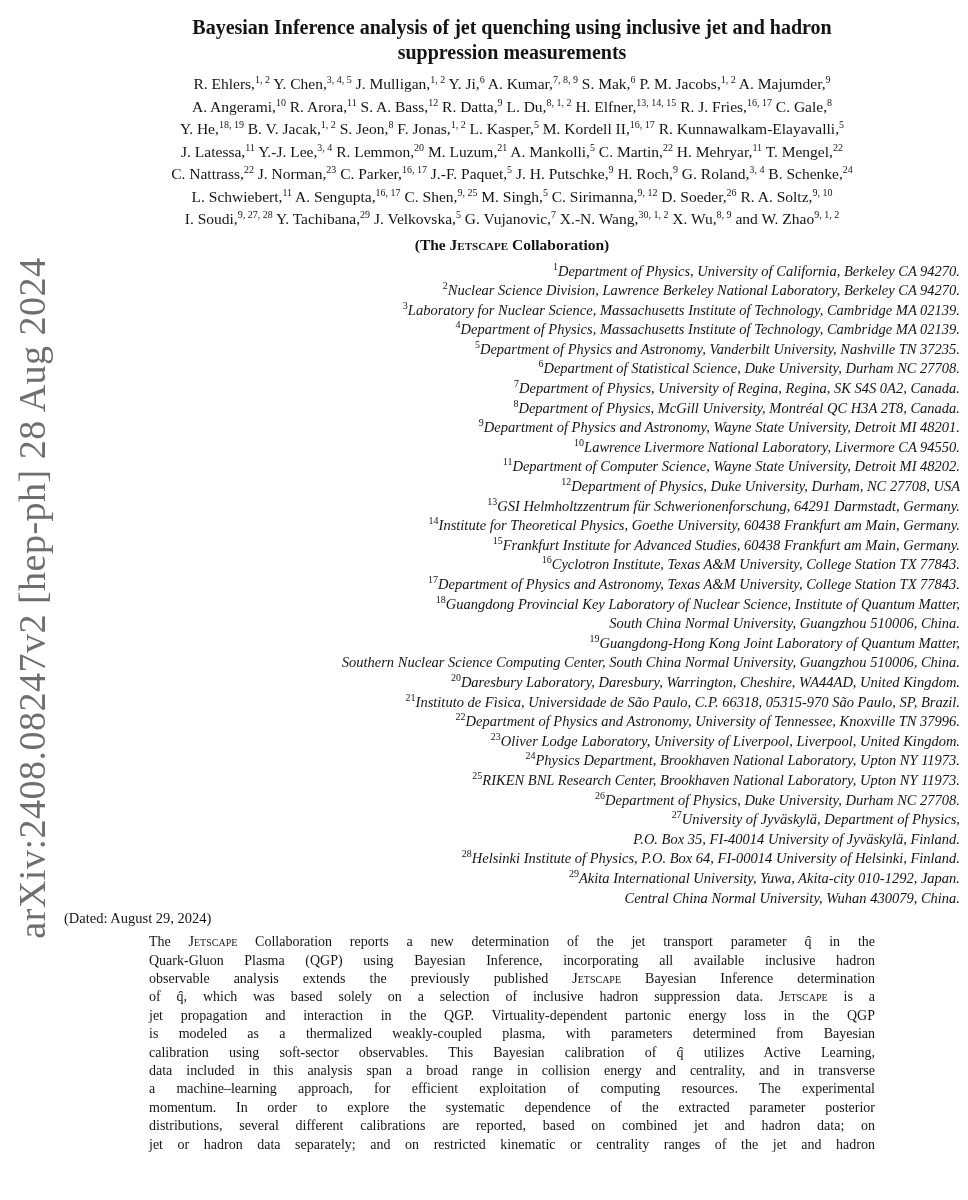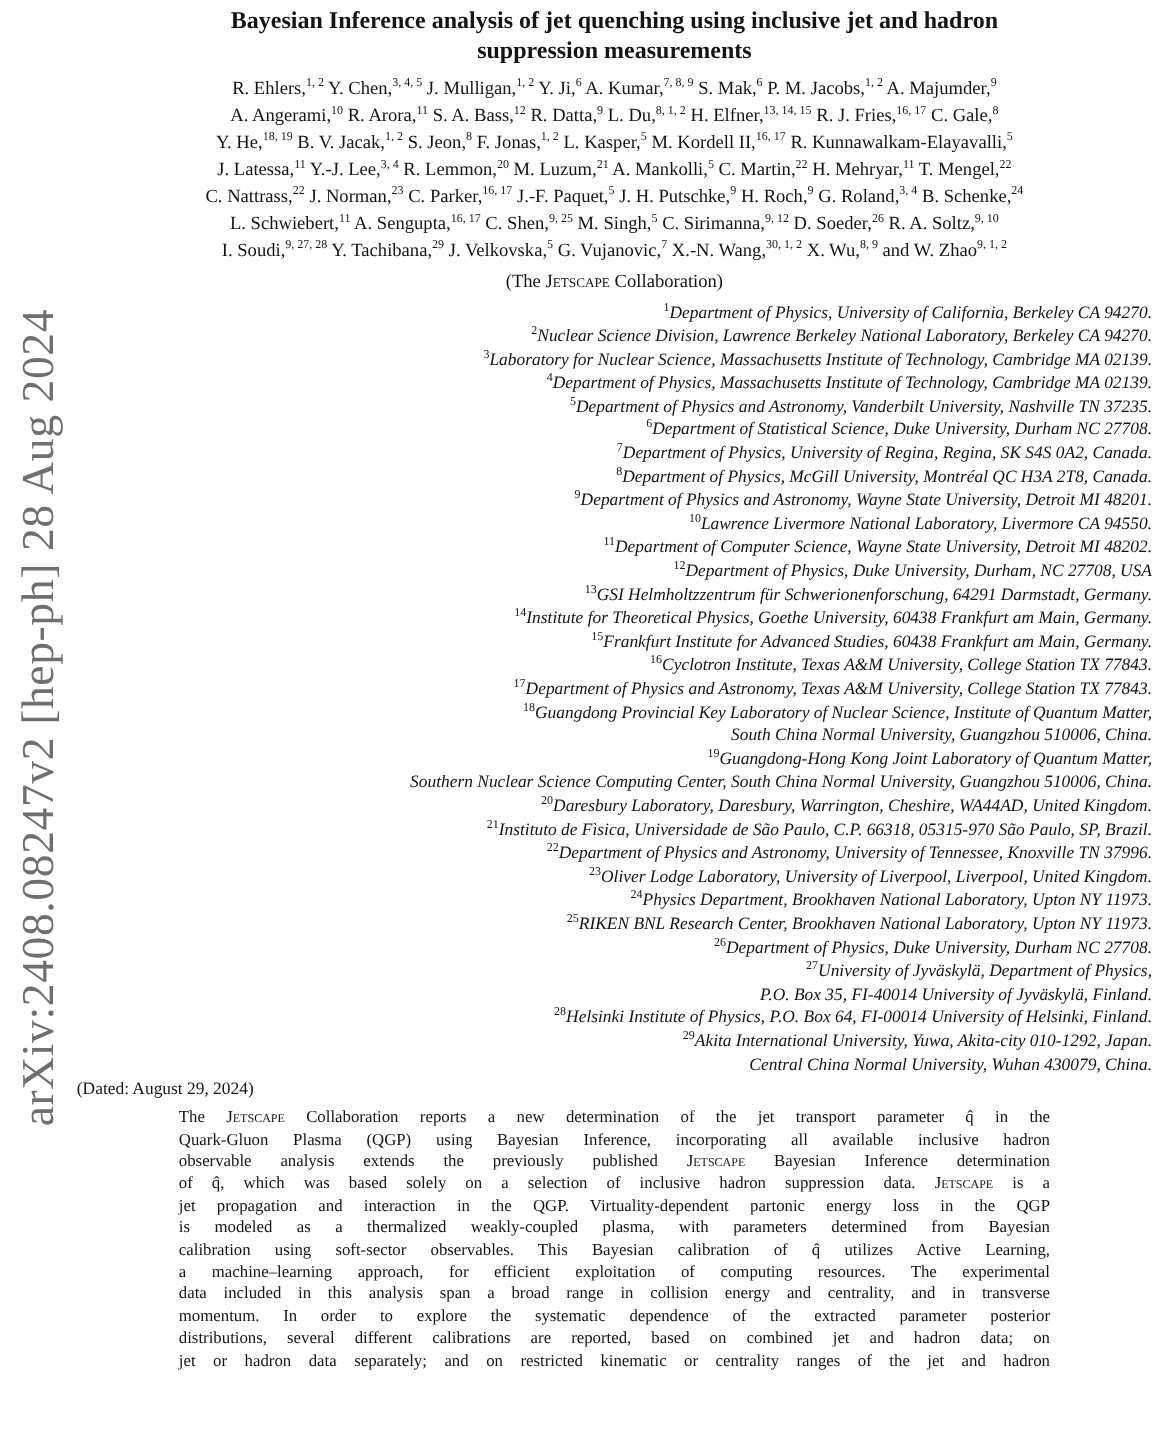--- a/index.html
+++ b/index.html
@@ -18,21 +18,21 @@
     left: 32px;
     transform: translate(-50%, -50%) rotate(-90deg);
     white-space: nowrap;
     font-size: 38px;
     letter-spacing: 0.5px;
     font-family: "Liberation Serif", serif;
   }
   .content {
     position: absolute;
     left: 64px;
-    top: 0;
+    top: 10px;
     width: 896px;
   }
   .title {
     margin: 5px 0 0 0;
     text-align: center;
     font-size: 20px;
     font-weight: bold;
     line-height: 25px;
   }
   .title-line { display: block; }
@@ -45,20 +45,21 @@
   .author-line { white-space: nowrap; font-family: Liberation Serif, serif; }
   .authors sup, .affiliations sup {
     font-size: 10px;
     line-height: 0;
   }
   .collab {
     text-align: center;
     font-size: 15.5px;
     line-height: 24px;
     margin-top: 2px;
+    font-weight: bold;
   }
   .affiliations {
     margin-top: 5px;
     text-align: right;
     font-style: italic;
     font-size: 14.5px;
     line-height: 19.6px;
   }
   .affiliations sup { font-style: normal; }
   .dated {
@@ -136,20 +137,20 @@
       </div>
     <div class="dated">(Dated: August 29, 2024)</div>
     <div class="abstract">
         <div class="abs-line">The <span class="sc">Jetscape</span> Collaboration reports a new determination of the jet transport parameter q̂ in the</div>
         <div class="abs-line">Quark-Gluon Plasma (QGP) using Bayesian Inference, incorporating all available inclusive hadron</div>
         <div class="abs-line">observable analysis extends the previously published <span class="sc">Jetscape</span> Bayesian Inference determination</div>
         <div class="abs-line">of q̂, which was based solely on a selection of inclusive hadron suppression data. <span class="sc">Jetscape</span> is a</div>
         <div class="abs-line">jet propagation and interaction in the QGP. Virtuality-dependent partonic energy loss in the QGP</div>
         <div class="abs-line">is modeled as a thermalized weakly-coupled plasma, with parameters determined from Bayesian</div>
         <div class="abs-line">calibration using soft-sector observables. This Bayesian calibration of q̂ utilizes Active Learning,</div>
+        <div class="abs-line">data included in this analysis span a broad range in collision energy and centrality, and in transverse</div>
         <div class="abs-line">a machine–learning approach, for efficient exploitation of computing resources. The experimental</div>
-        <div class="abs-line">data included in this analysis span a broad range in collision energy and centrality, and in transverse</div>
         <div class="abs-line">momentum. In order to explore the systematic dependence of the extracted parameter posterior</div>
         <div class="abs-line">distributions, several different calibrations are reported, based on combined jet and hadron data; on</div>
         <div class="abs-line">jet or hadron data separately; and on restricted kinematic or centrality ranges of the jet and hadron</div>
       </div>
   </div>
 </div>
 
 </body></html>

